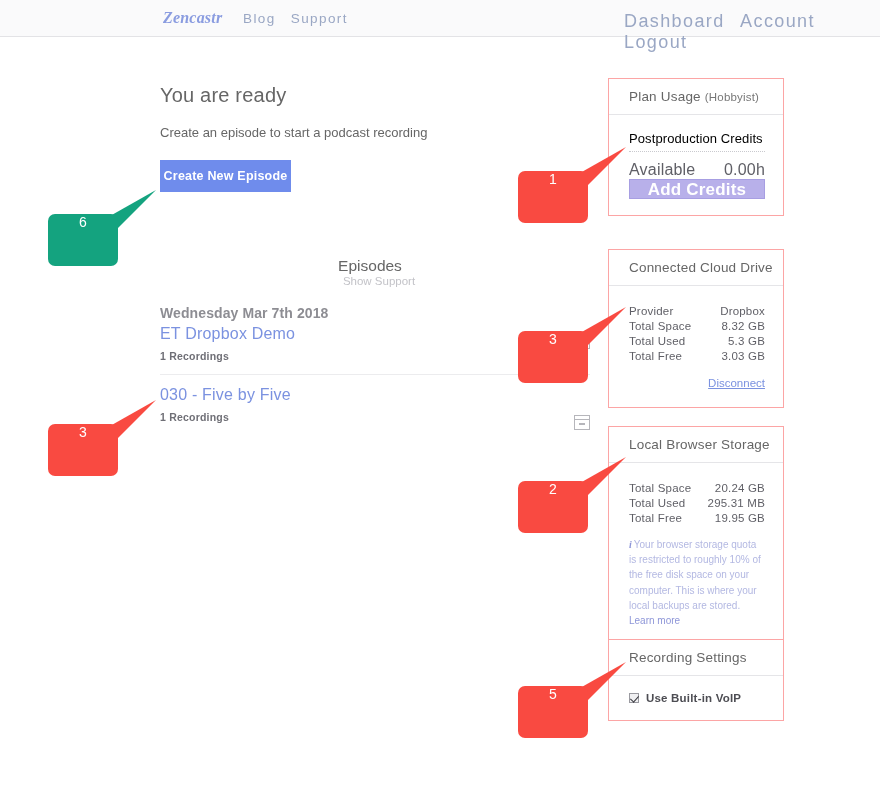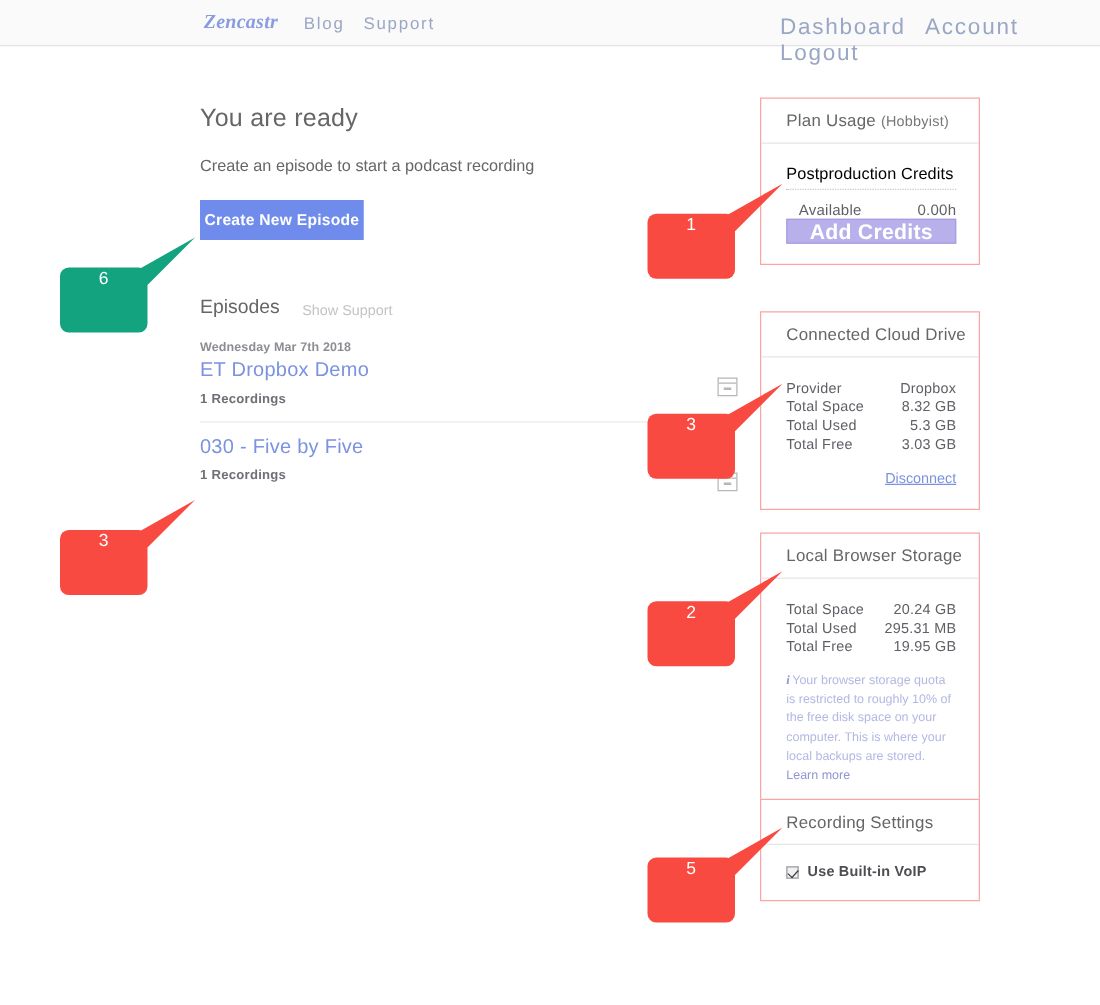--- a/index.html
+++ b/index.html
@@ -94,23 +94,24 @@
     border: none;
     font-size: 12.5px;
     font-weight: bold;
     font-family: "Liberation Sans", sans-serif;
     cursor: pointer;
     letter-spacing: 0.2px;
     padding: 0;
   }
 
   .episodes-head {
-    margin-top: 45px;
+    margin-top: 65px;
     display: flex;
-    align-items: flex-end;
+    align-items: center;
+    flex-direction: column;
   }
   .episodes-title {
     font-size: 15.5px;
     color: #666;
   }
   .show-archived {
     margin-left: 18px;
     font-size: 11.5px;
     color: #c3c3c8;
     cursor: pointer;
@@ -121,21 +122,21 @@
     width: 430px;
   }
   .episode {
     position: relative;
     border-bottom: 1px solid #ececee;
     padding: 0 0 12px 0;
     margin-bottom: 11px;
   }
   .episode:last-child { border-bottom: none; }
   .ep-date {
-    font-size: 10px;
+    font-size: 14px;
     font-weight: bold;
     color: #8d8d93;
     letter-spacing: 0.1px;
   }
   .ep-title {
     font-size: 16px;
     color: #7b92e0;
     margin-top: 4px;
     cursor: pointer;
     letter-spacing: 0.2px;
@@ -200,25 +201,24 @@
   .section-label {
     font-size: 13px;
     color: #000000;
     border-bottom: 1px dotted #c9c9ce;
     padding-bottom: 5px;
     letter-spacing: 0.1px;
   }
   .kv {
     display: flex;
     justify-content: space-between;
-    font-size: 12px;
+    font-size: 16px;
     color: #5f5f66;
     margin-top: 9px;
     letter-spacing: 0.2px;
-    margin-left: 10px;
   }
   .kv-tight {
     display: flex;
     justify-content: space-between;
     font-size: 11.5px;
     color: #5f5f66;
     margin-top: 3px;
     letter-spacing: 0.2px;
   }
   .add-credits {

